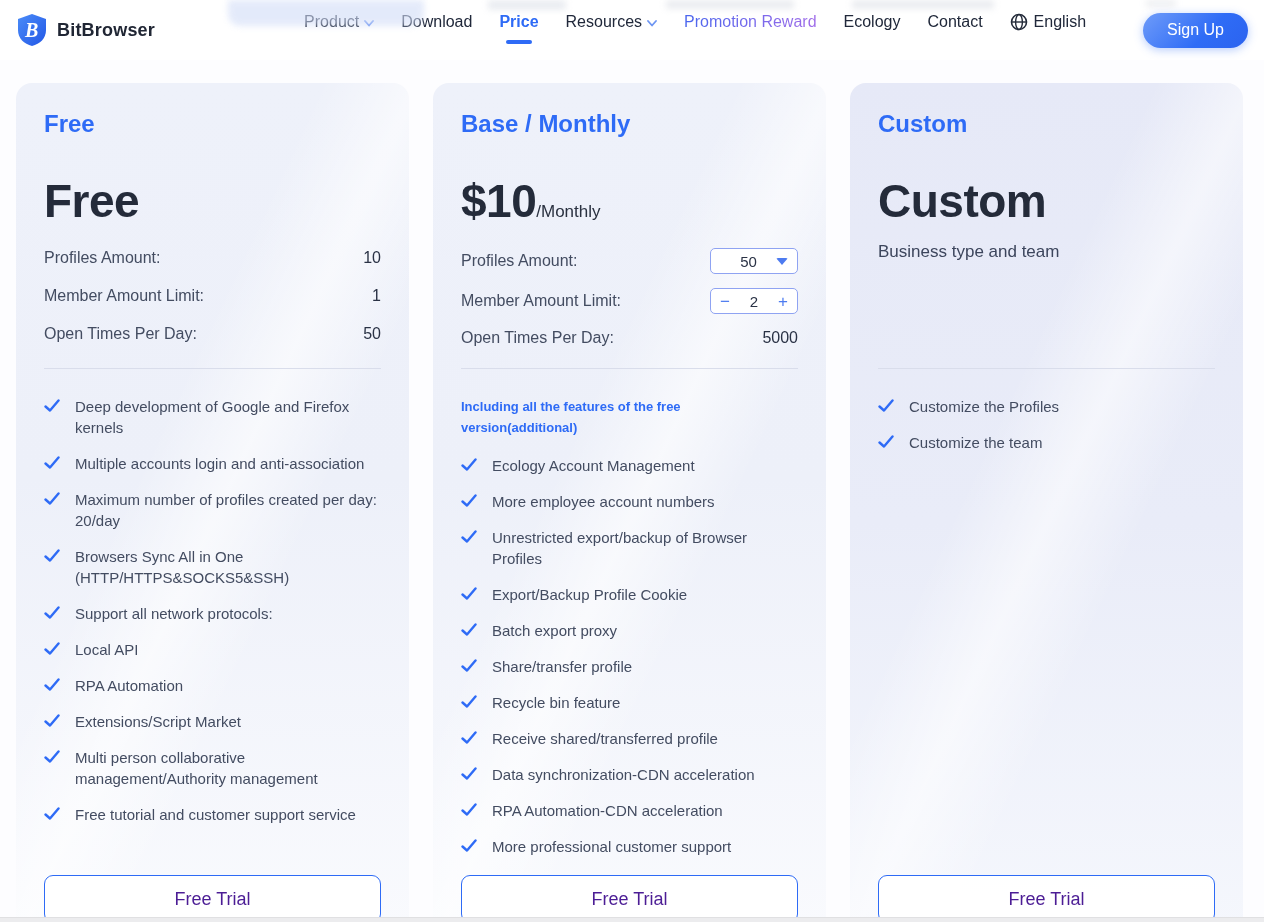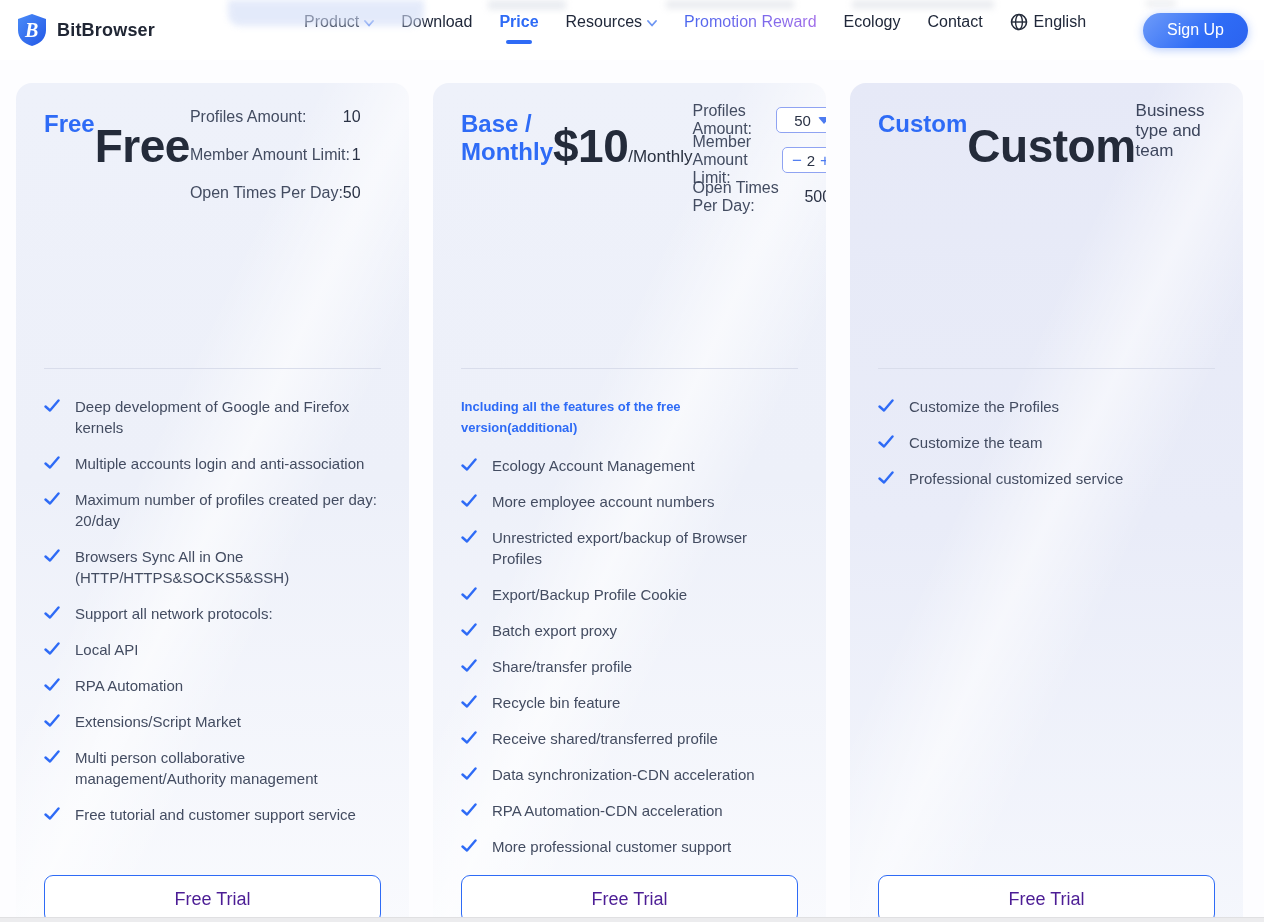--- a/index.html
+++ b/index.html
@@ -39,21 +39,21 @@
   .cards { display:flex; gap:24px; padding:23px 16px 0 16px; background:#fdfdff; }
   .card { position:relative; flex:0 0 393px; height:880px; border-radius:16px; overflow:hidden;
     background-image:
       linear-gradient(115deg, rgba(255,255,255,0) 38%, rgba(255,255,255,.6) 50%, rgba(255,255,255,0) 62%),
       linear-gradient(180deg,#eef1fa 0%,#edf0f9 45%,#fafbfe 100%);
     padding:0 28px; }
   .card.custom { background-image:
       linear-gradient(115deg, rgba(255,255,255,0) 38%, rgba(255,255,255,.55) 50%, rgba(255,255,255,0) 62%),
       linear-gradient(180deg,#e6e9f7 0%,#e9ecf8 50%,#f6f8fd 100%); }
 
-  .card-top { height:285px; display:flex; }
+  .card-top { height:285px; display:flex; flex-direction:column; }
   .plan-label { margin-top:27px; font-size:24px; font-weight:700; color:#2e6bf6; }
   .big-title { margin-top:40px; font-size:46px; font-weight:700; color:#242b3a;
     line-height:1; letter-spacing:-.5px; display:flex; align-items:baseline; }
   .period { font-size:17px; font-weight:400; color:#2a3140; letter-spacing:0; }
   .subtitle { margin-top:18px; font-size:17px; color:#3c455c; }
 
   .specs { margin-top:24px; }
   .spec-row { display:flex; align-items:center; justify-content:space-between; height:20px;
     margin-bottom:18px; font-size:16px; }
   .spec-row.ctrl { height:26px; margin-bottom:14px; }
@@ -379,24 +379,18 @@
           <span class="feat-text">Customize the Profiles</span>
         </div>
 
         <div class="feat">
           <svg class="check" viewBox="0 0 16 16">
             <path d="M1.5 8.5 L6 12.5 L14.5 2.5" fill="none" stroke="#2e6bf6" stroke-width="2.4" stroke-linecap="round" stroke-linejoin="round"></path>
           </svg>
           <span class="feat-text">Customize the team</span>
         </div>
 
-        <div class="feat">
-          <svg class="check" viewBox="0 0 16 16">
-            <path d="M1.5 8.5 L6 12.5 L14.5 2.5" fill="none" stroke="#2e6bf6" stroke-width="2.4" stroke-linecap="round" stroke-linejoin="round"></path>
-          </svg>
-          <span class="feat-text">Professional customized service</span>
-        </div>
       </div>
     <button class="cta">Free Trial</button>
   </div>
 </div>
 
 <div class="bottom-strip"></div>
 
 </body></html>

